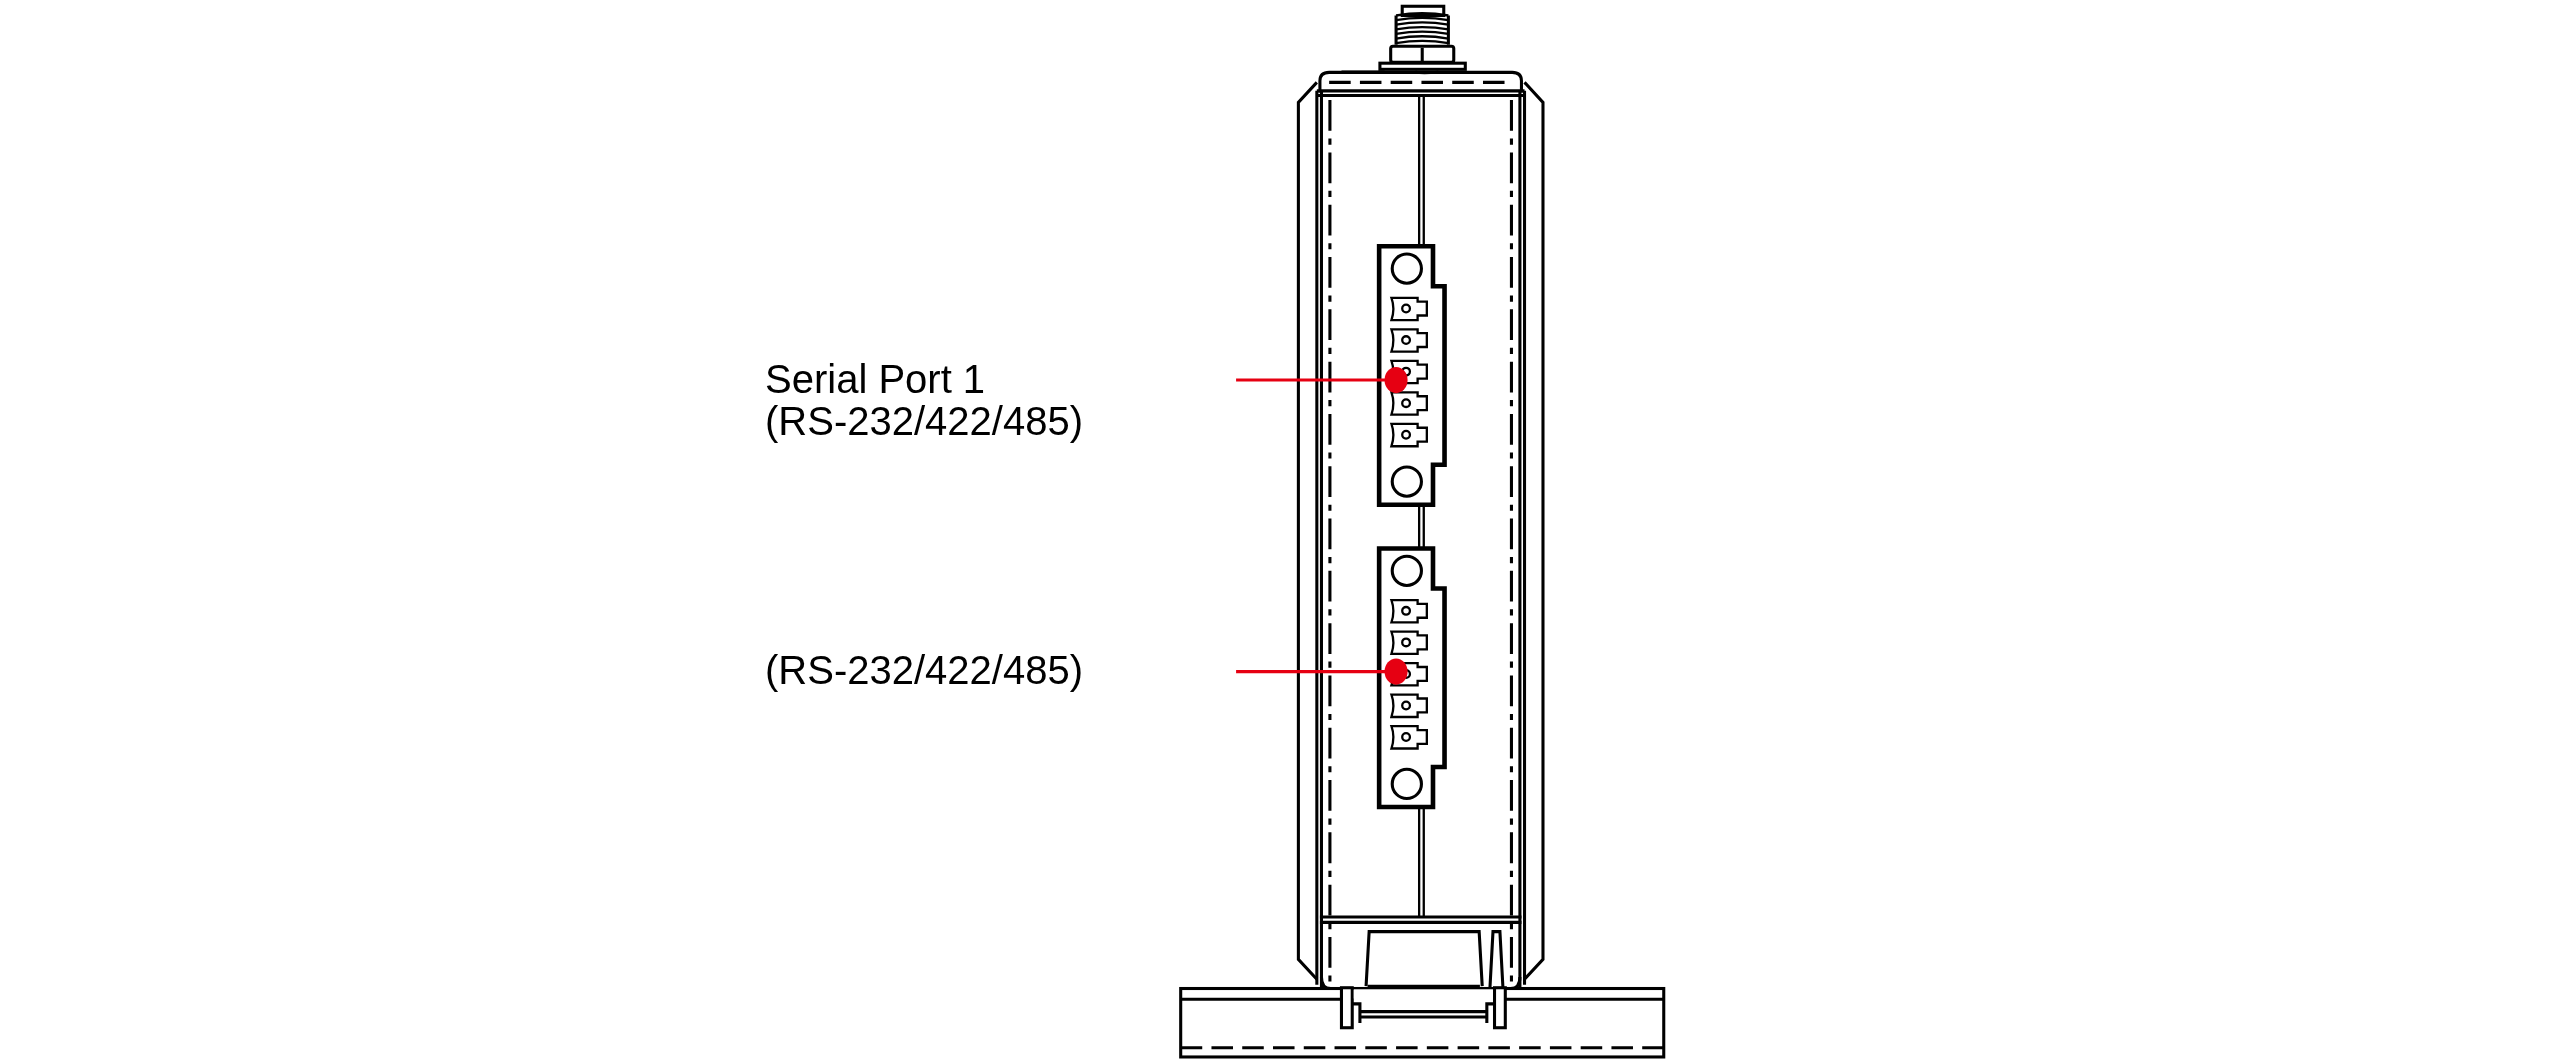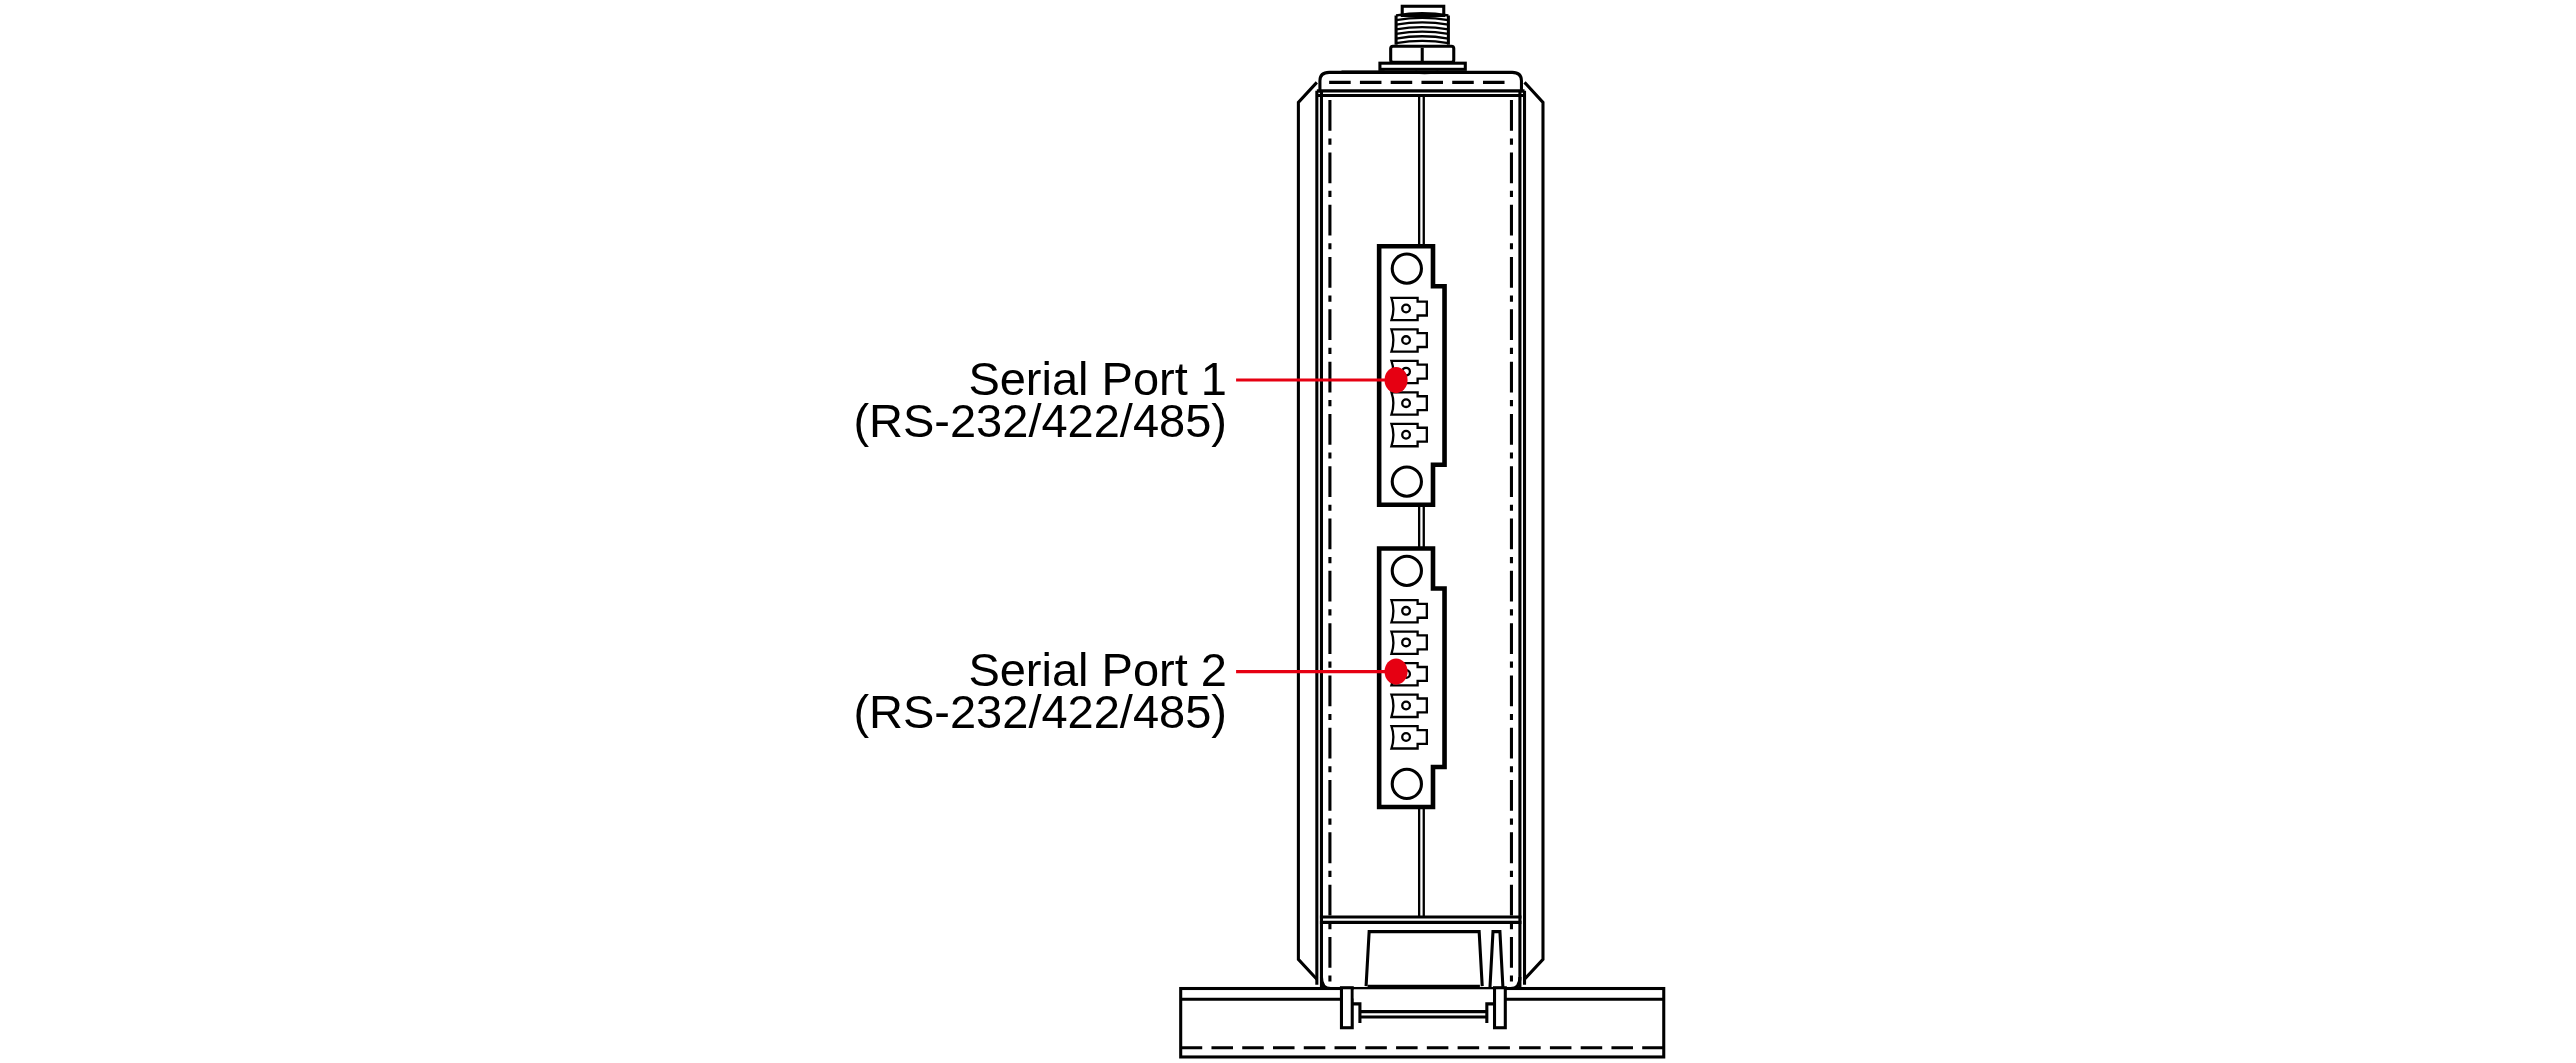--- a/index.html
+++ b/index.html
@@ -6,21 +6,21 @@
     body { width: 2576px; height: 1064px; position: relative; overflow: hidden; font-family: "Liberation Sans", sans-serif; }
     #diagram { position: absolute; left: 0; top: 0; width: 2576px; height: 1064px; }
     .ln { stroke: #000; fill: none; stroke-width: 4; }
     .ln-thin { stroke: #000; fill: none; stroke-width: 3; }
     .ln-thick { stroke: #000; fill: none; stroke-width: 6; }
     .dashdot { stroke: #000; fill: none; stroke-width: 4; stroke-dasharray: 40 10 8 10; }
     .dashed { stroke: #000; fill: none; stroke-width: 4; stroke-dasharray: 28 12; }
     .fillw { fill: #fff; stroke: #000; stroke-width: 4; }
     .leader { stroke: var(--accent); stroke-width: 4; }
     .dot { fill: var(--accent); }
-    .label { position: absolute; text-align: right; color: #000; font-size: 47px; line-height: 42px; width: 462px; }
+    .label { position: absolute; text-align: left; color: #000; font-size: 40px; line-height: 42px; width: 462px; }
     .label span { display: block; white-space: nowrap; }
   </style>
 </head>
 <body>
 
 <div id="root" style="--accent:#e60012;">
 
   <svg id="diagram" viewBox="0 0 3349 1383" xmlns="http://www.w3.org/2000/svg">
 
     <g>
@@ -138,18 +138,17 @@
       <ellipse class="dot" cx="1815" cy="873" rx="15" ry="17"></ellipse>
     </g>
   </svg>
 
   <div class="label" style="left:765px; top:358px;">
     <span>Serial Port 1</span>
     <span>(RS-232/422/485)</span>
   </div>
 
   <div class="label" style="left:765px; top:649px;">
-    <span>Serial Port 2</span>
     <span>(RS-232/422/485)</span>
   </div>
 
 </div>
 
 
 </body></html>

